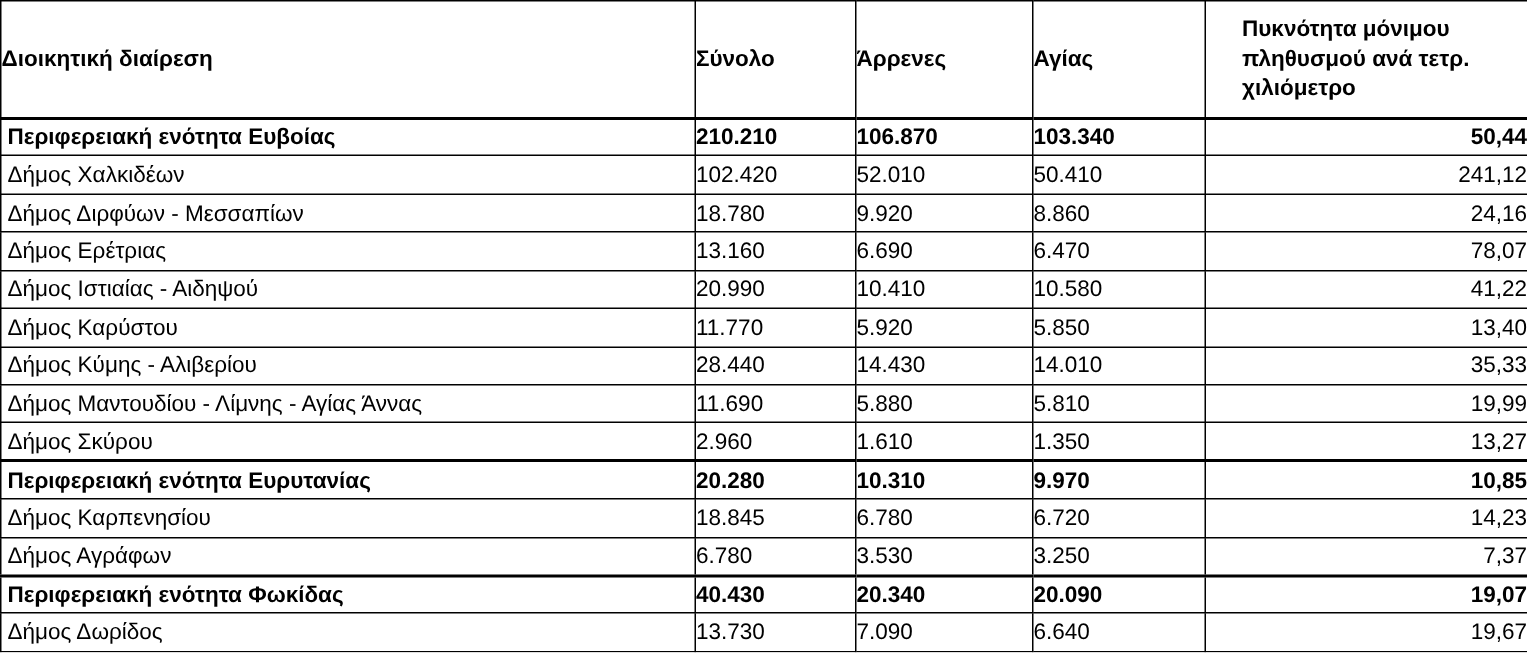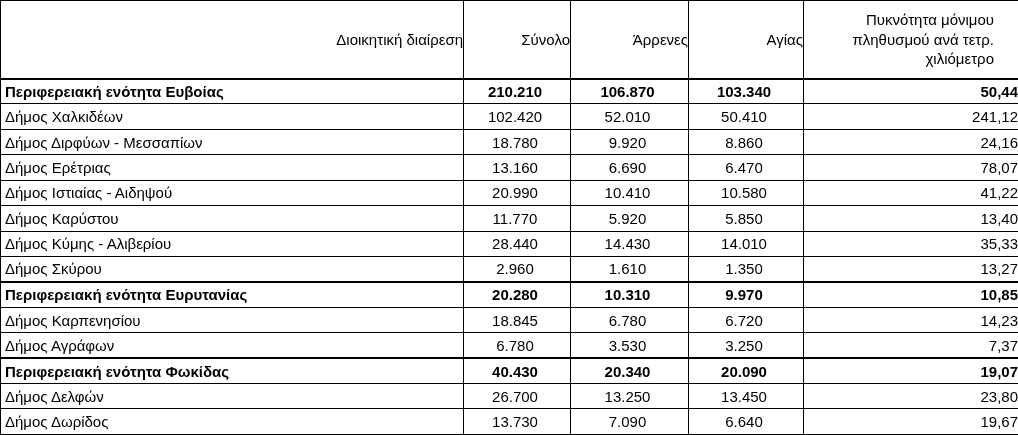--- a/index.html
+++ b/index.html
@@ -26,36 +26,36 @@
   }
   table.stats th, table.stats td {
     border: 1px solid #000000;
     overflow: hidden;
     white-space: nowrap;
     padding: 0;
   }
   
   thead tr { height: 78px; }
   thead th {
-    font-weight: normal;
-    text-align: right;
+    font-weight: bold;
+    text-align: left;
     vertical-align: middle;
     border-bottom: 2px solid #000000;
     line-height: 1.3;
   }
   thead th.c4 {
     white-space: normal;
     padding: 0 24px;
   }
   
   tbody tr { height: 23.8px; }
   tbody td { vertical-align: middle; }
   tbody td.c0 { text-align: left;  padding-left: 4px;  }
   tbody td.c1, tbody td.c2, tbody td.c3 {
-    text-align: center; padding-right: 4px;
+    text-align: left; padding-right: 4px;
   }
   tbody td.c4 { text-align: right; }
   tbody tr.section td {
     font-weight: bold;
     border-top: 2px solid #000000;
     margin-left: 43px;
   }
 </style>
 </head>
 <body>
@@ -122,20 +122,27 @@
           <td class="c4">13,40</td>
         </tr>
         <tr>
           <td class="c0">Δήμος Κύμης - Αλιβερίου</td>
           <td class="c1">28.440</td>
           <td class="c2">14.430</td>
           <td class="c3">14.010</td>
           <td class="c4">35,33</td>
         </tr>
         <tr>
+          <td class="c0">Δήμος Μαντουδίου - Λίμνης - Αγίας Άννας</td>
+          <td class="c1">11.690</td>
+          <td class="c2">5.880</td>
+          <td class="c3">5.810</td>
+          <td class="c4">19,99</td>
+        </tr>
+        <tr>
           <td class="c0">Δήμος Σκύρου</td>
           <td class="c1">2.960</td>
           <td class="c2">1.610</td>
           <td class="c3">1.350</td>
           <td class="c4">13,27</td>
         </tr>
         <tr class="section">
           <td class="c0">Περιφερειακή ενότητα Ευρυτανίας</td>
           <td class="c1">20.280</td>
           <td class="c2">10.310</td>
@@ -157,27 +164,20 @@
           <td class="c4">7,37</td>
         </tr>
         <tr class="section">
           <td class="c0">Περιφερειακή ενότητα Φωκίδας</td>
           <td class="c1">40.430</td>
           <td class="c2">20.340</td>
           <td class="c3">20.090</td>
           <td class="c4">19,07</td>
         </tr>
         <tr>
-          <td class="c0">Δήμος Δελφών</td>
-          <td class="c1">26.700</td>
-          <td class="c2">13.250</td>
-          <td class="c3">13.450</td>
-          <td class="c4">23,80</td>
-        </tr>
-        <tr>
           <td class="c0">Δήμος Δωρίδος</td>
           <td class="c1">13.730</td>
           <td class="c2">7.090</td>
           <td class="c3">6.640</td>
           <td class="c4">19,67</td>
         </tr>
       </tbody>
   </table>
 </div>
 

